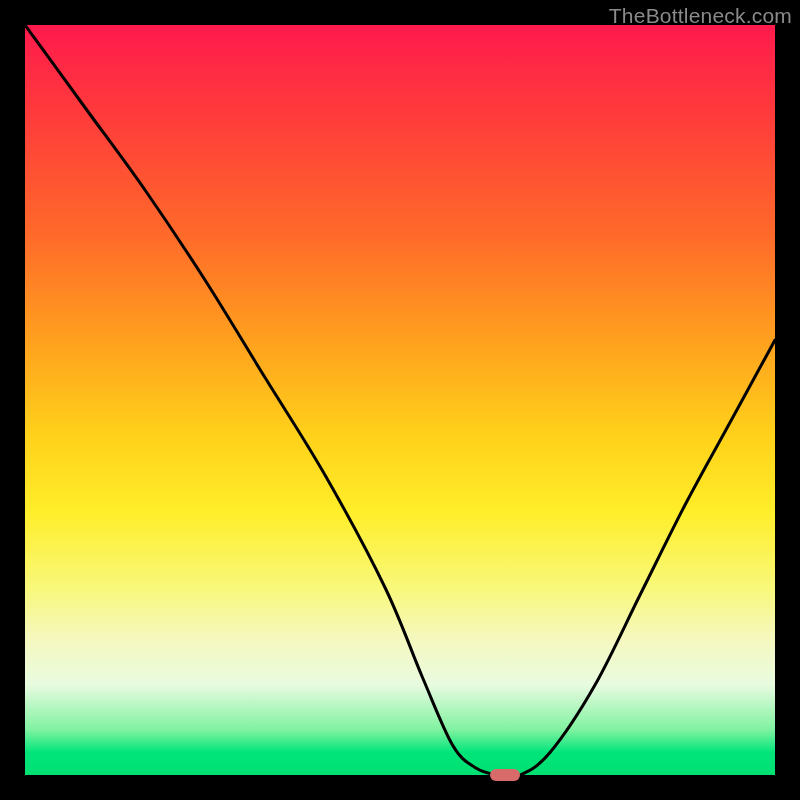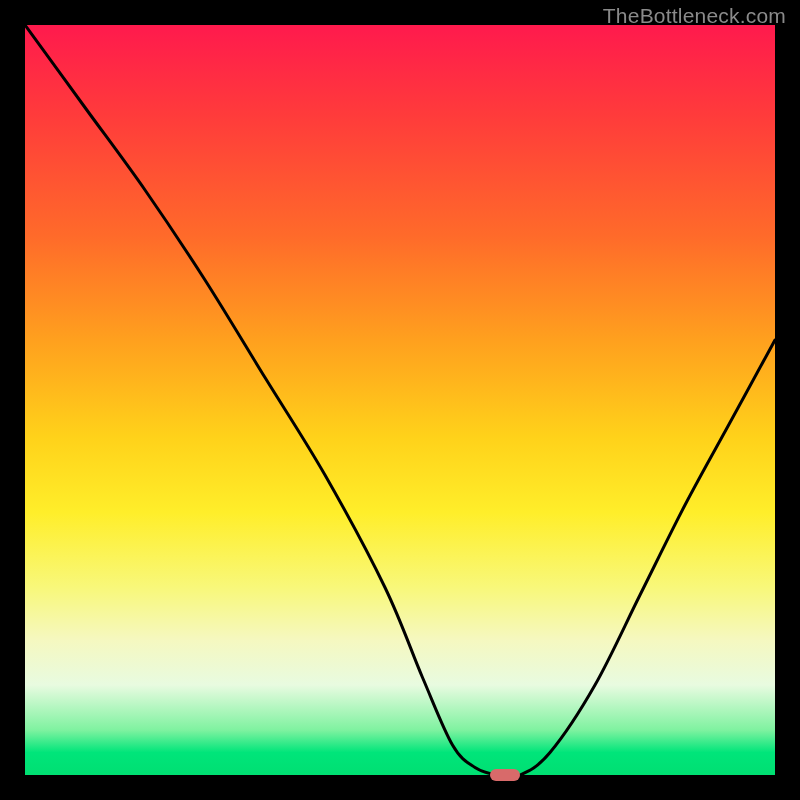--- a/index.html
+++ b/index.html
@@ -33,21 +33,21 @@
       #f5f8c0 82%,
       #e8fbe0 88%,
       #7ff2a0 94%,
       #00e57a 97%,
       #00df72 100%
     );
   }
   .watermark {
     position: absolute;
     top: 4px;
-    right: 14px;
+    right: 8px;
     font-family: Arial, Helvetica, sans-serif;
     font-size: 21px;
     color: #8a8a8a;
     letter-spacing: 0.2px;
     user-select: none;
   }
   svg.curve {
     position: absolute;
     left: 0;
     top: 0;

